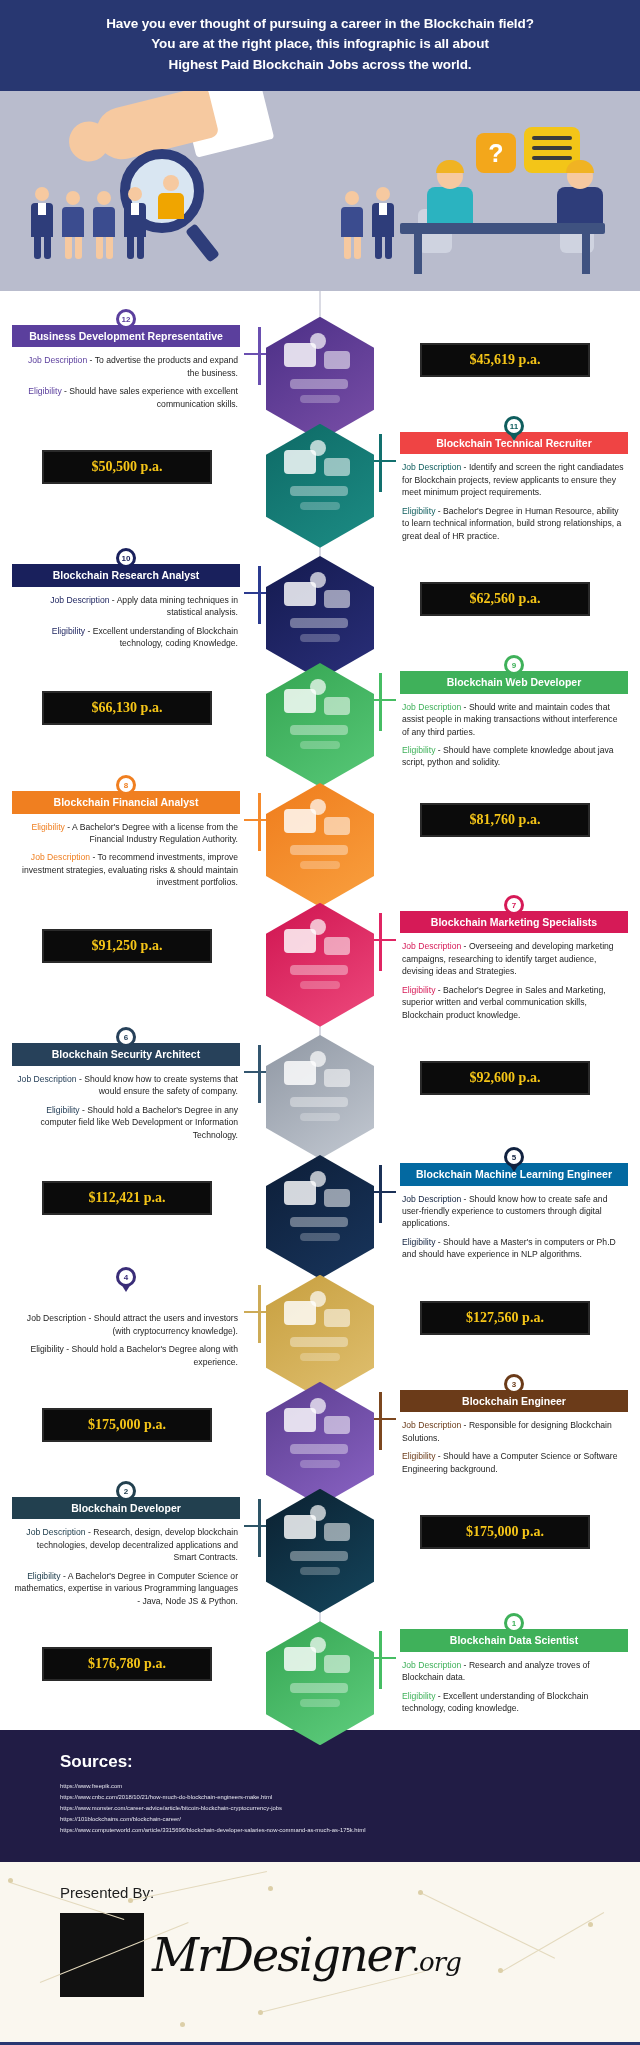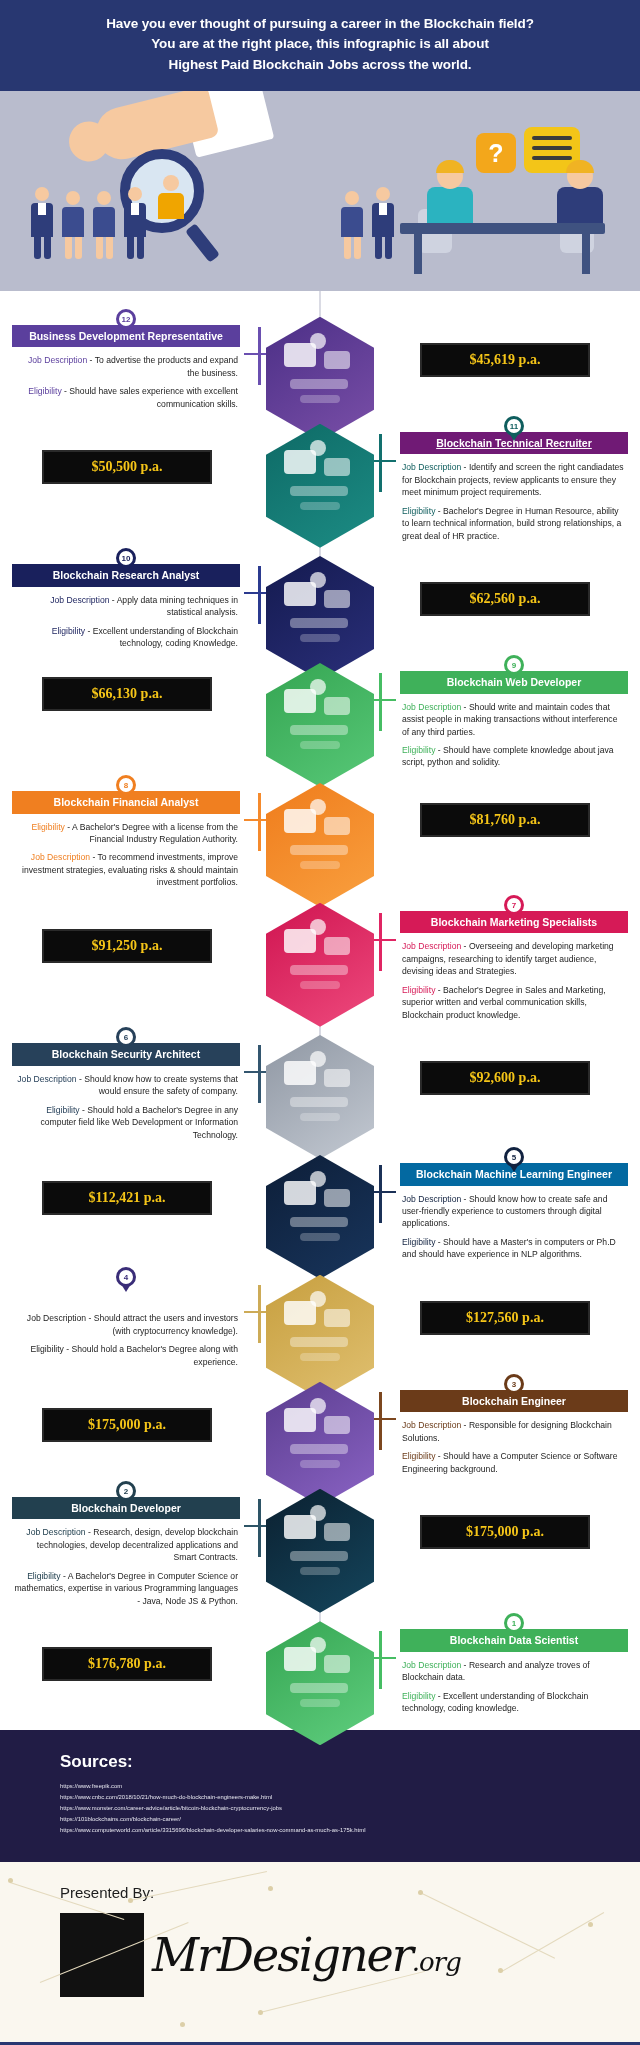--- a/index.html
+++ b/index.html
@@ -344,21 +344,21 @@
               <div class="blob" style="left:24px;top:62px;width:58px;height:10px;background:rgba(255,255,255,.38)"></div>
               <div class="blob" style="left:34px;top:78px;width:40px;height:8px;background:rgba(255,255,255,.25)"></div>
               <div class="blob" style="left:44px;top:16px;width:16px;height:16px;border-radius:50%;background:rgba(255,255,255,.7)"></div>
             </div>
           </div>
         </div>
         <div class="vbar r" style="background: rgb(18, 112, 110);"></div>
         <div class="conn r" style="background: rgb(18, 112, 110);"></div>
         <div class="card right">
           <div class="badge" style="border-color: rgb(15, 94, 94); color: rgb(15, 94, 94); --pin: #0f5e5e;">11</div>
-          <div class="title-bar" style="background: #701a75; text-decoration: underline;">Blockchain Technical Recruiter</div>
+          <div class="title-bar" style="background: #ef4444;">Blockchain Technical Recruiter</div>
           <div class="desc">
             <p><span class="lbl" style="color:#0f5e5e">Job Description</span><span> - </span><span>Identify and screen the right candiadates for Blockchain projects, review applicants to ensure they meet minimum project requirements.</span></p>
             <p><span class="lbl" style="color:#0f5e5e">Eligibility</span><span> - </span><span>Bachelor's Degree in Human Resource, ability to learn technical information, build strong relationships, a great deal of HR practice.</span></p>
           </div>
         </div>
         <div class="salary on-left" style="top: 34px;">$50,500 p.a.</div>
       </div>
       <div class="row">
         <div class="hexwrap" style="top: 8px;">
           <div class="hex" style="background:linear-gradient(145deg,#141a4f,#2a2f7a)">
@@ -398,21 +398,21 @@
         <div class="vbar r" style="background: rgb(70, 189, 99);"></div>
         <div class="conn r" style="background: rgb(70, 189, 99);"></div>
         <div class="card right">
           <div class="badge" style="border-color: rgb(63, 177, 90); color: rgb(63, 177, 90); --pin: #3fb15a;">9</div>
           <div class="title-bar" style="background: rgb(63, 177, 90);">Blockchain Web Developer</div>
           <div class="desc">
             <p><span class="lbl" style="color:#3fb15a">Job Description</span><span> - </span><span>Should write and maintain codes that assist people in making transactions without interference of any third parties.</span></p>
             <p><span class="lbl" style="color:#3fb15a">Eligibility</span><span> - </span><span>Should have complete knowledge about java script, python and solidity.</span></p>
           </div>
         </div>
-        <div class="salary on-left" style="top: 22px;">$66,130 p.a.</div>
+        <div class="salary on-left" style="top: 36px;">$66,130 p.a.</div>
       </div>
       <div class="row">
         <div class="hexwrap" style="top: 8px;">
           <div class="hex" style="background:linear-gradient(145deg,#ef7c1c,#f9a03f)">
             <div class="art">
               <div class="blob" style="left:18px;top:26px;width:32px;height:24px;background:rgba(255,255,255,.82)"></div>
               <div class="blob" style="left:58px;top:34px;width:26px;height:18px;background:rgba(255,255,255,.55)"></div>
               <div class="blob" style="left:24px;top:62px;width:58px;height:10px;background:rgba(255,255,255,.38)"></div>
               <div class="blob" style="left:34px;top:78px;width:40px;height:8px;background:rgba(255,255,255,.25)"></div>
               <div class="blob" style="left:44px;top:16px;width:16px;height:16px;border-radius:50%;background:rgba(255,255,255,.7)"></div>

